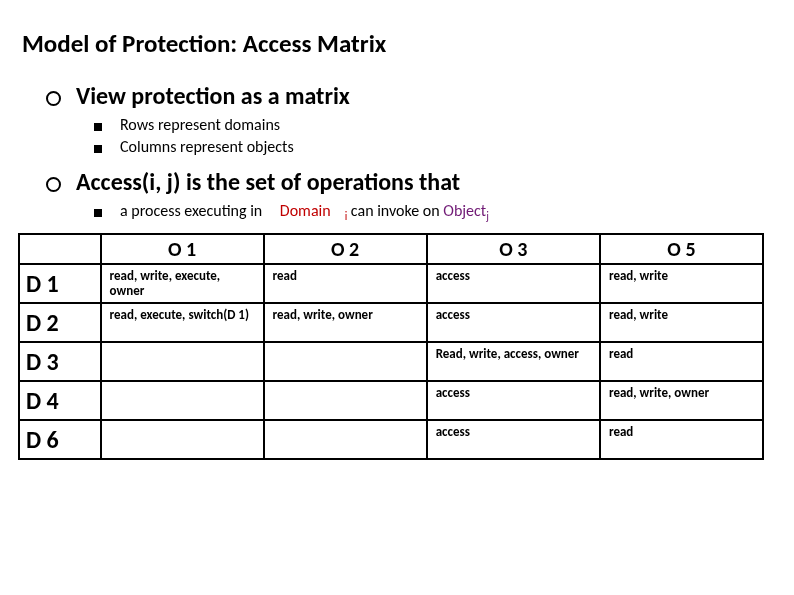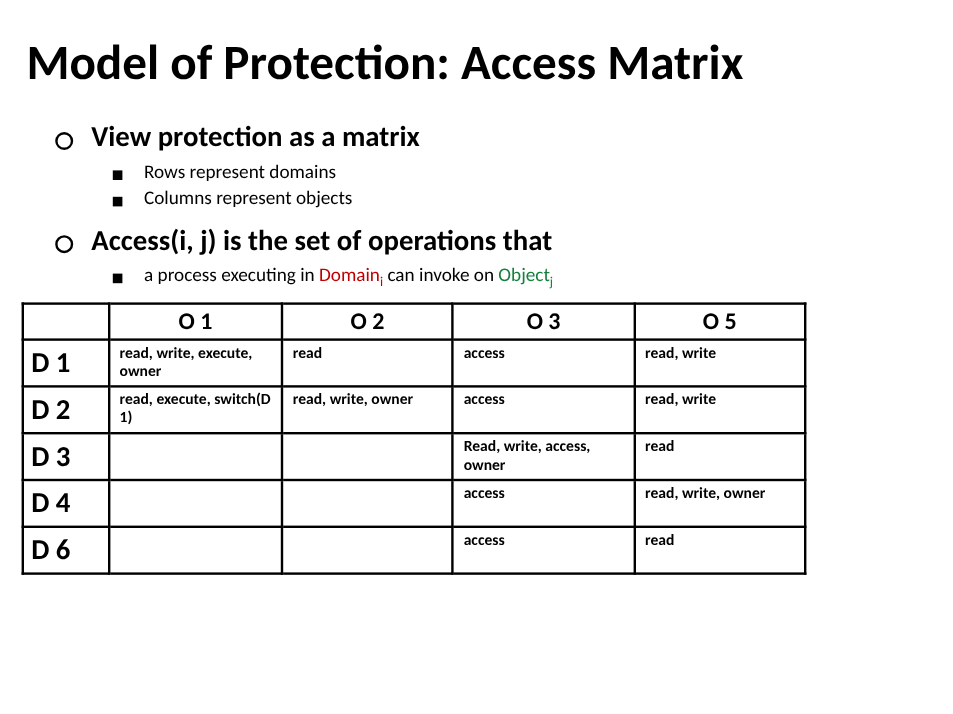--- a/index.html
+++ b/index.html
@@ -5,21 +5,21 @@
   * { box-sizing: border-box; margin: 0; padding: 0; }
   body {
     width: 794px;
     height: 595px;
     background: #fff;
     font-family: Calibri, "Segoe UI", Arial, sans-serif;
     color: #000;
     padding: 28px 18px 10px 18px;
   }
   .title {
-    font-size: 41px;
+    font-size: 25px;
     font-weight: 700;
     margin-bottom: 22px;
     margin-left: 4px;
   }
   .l1 {
     list-style: none;
     padding-left: 28px;
   }
   .l1 > li {
     position: relative;
@@ -54,26 +54,26 @@
   }
   .l2 > li::before {
     content: "";
     position: absolute;
     left: 0;
     top: 9px;
     width: 8px;
     height: 8px;
     background: #000;
   }
-  .accent { color: #c00000; }
-  .orange { color: #15803d; }
+  .accent { color: #c00000; margin-left: 14px; }
+  .orange { color: #701a75; }
   .sub { font-size: 0.7em; vertical-align: sub; }
   table {
     border-collapse: collapse;
-    width: 654px;
+    width: 746px;
     margin-top: 4px;
   }
   th, td {
     border: 2px solid #000;
     padding: 3px 8px;
     vertical-align: top;
     text-align: left;
   }
   th {
     font-size: 20px;

